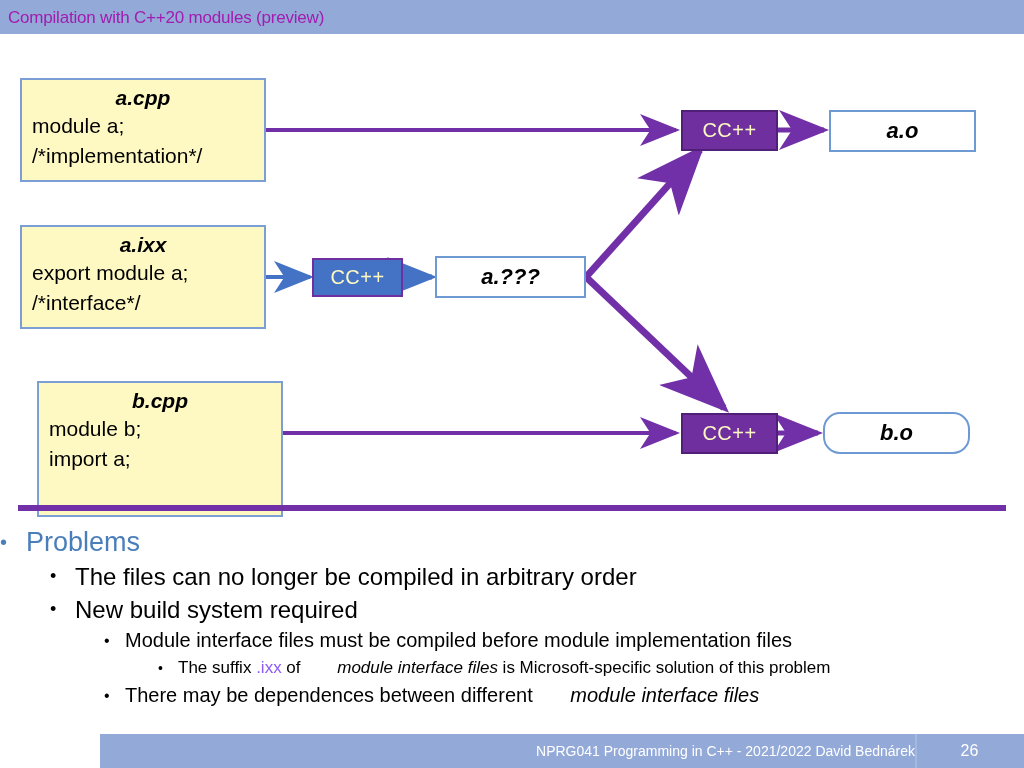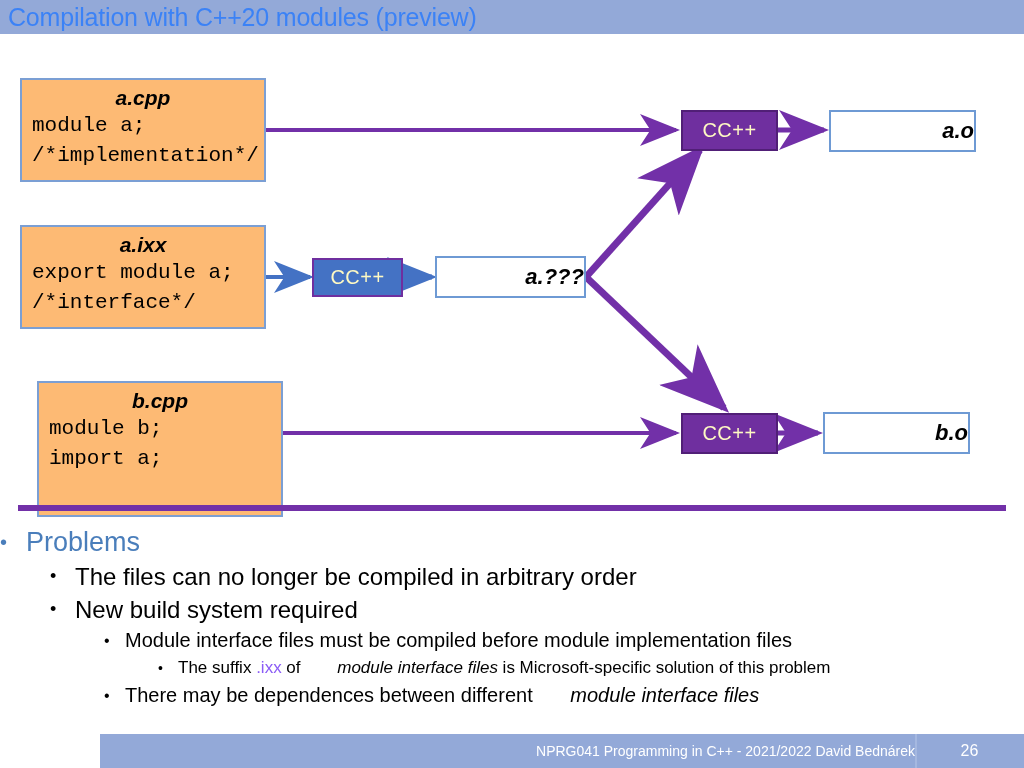--- a/index.html
+++ b/index.html
@@ -19,55 +19,54 @@
   
   #title-bar {
     position: absolute;
     left: 0; top: 0;
     width: 1024px; height: 34px;
     background: #93a9d8;
   }
   #title-text {
     position: absolute;
     left: 8px; top: 2px;
-    font-size: 25px;
+    font-size: 17px;
     line-height: 31px;
-    color: #3b82f6;
+    color: #a21caf;
     white-space: nowrap;
     letter-spacing: -0.2px;
   }
 
   
   #diagram {
     position: absolute;
     left: 0; top: 0;
     width: 1024px; height: 520px;
   }
   #diagram svg { position: absolute; left: 0; top: 0; }
 
   .src-box {
     position: absolute;
     box-sizing: border-box;
     border: 2px solid #7b9fd4;
-    background: #fdba74;
+    background: #fef9c3;
     padding: 4px 0 0 0;
   }
   .src-title {
     text-align: center;
     font-weight: bold;
     font-style: italic;
     font-size: 21px;
     line-height: 27px;
   }
   .src-line {
     text-align: left;
     padding-left: 10px;
     font-size: 21px;
     line-height: 30px;
-    font-family: Liberation Mono, monospace;
   }
 
   .cc-box {
     position: absolute;
     box-sizing: border-box;
     display: flex;
     align-items: center;
     justify-content: center;
     color: #fef9c3;
     font-size: 20px;
@@ -76,21 +75,21 @@
   .cc-purple { background: #6f2f9f; border: 2px solid #511f77; }
   .cc-blue   { background: #4472c4; border: 2px solid #6f2f9f; }
 
   .out-box {
     position: absolute;
     box-sizing: border-box;
     border: 2px solid #6e9ad4;
     background: #ffffff;
     display: flex;
     align-items: center;
-    justify-content: flex-end;
+    justify-content: center;
     font-weight: bold;
     font-style: italic;
     font-size: 22px;
   }
 
   #hrule {
     position: absolute;
     left: 18px; top: 505px;
     width: 988px; height: 6px;
     background: #7230a8;
@@ -222,21 +221,21 @@
   </div>
 
   <div class="out-box" style="left:829px; top:110px; width:147px; height:42px;">
     <span>a.o</span>
   </div>
 
   <div class="out-box" style="left:435px; top:256px; width:151px; height:42px;">
     <span>a.???</span>
   </div>
 
-  <div class="out-box" style="left:823px; top:412px; width:147px; height:42px;">
+  <div class="out-box" style="left:823px; top:412px; width:147px; height:42px;border-radius:17px;">
     <span>b.o</span>
   </div>
 
   <div id="hrule"></div>
 </div>
 
 <div id="bullets">
 
   <div class="bl lvl1">
     <span class="dot">•</span>

